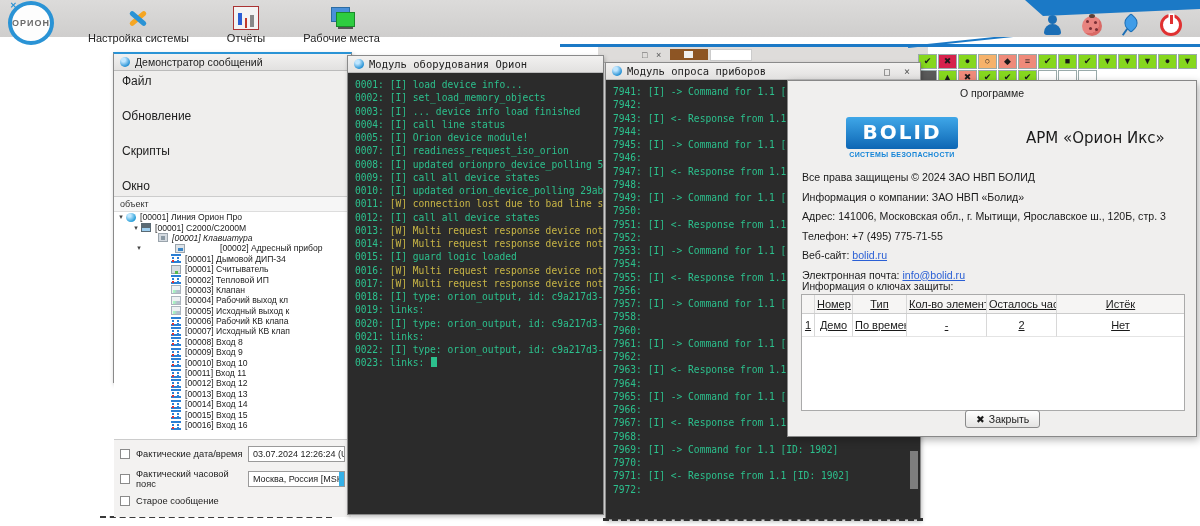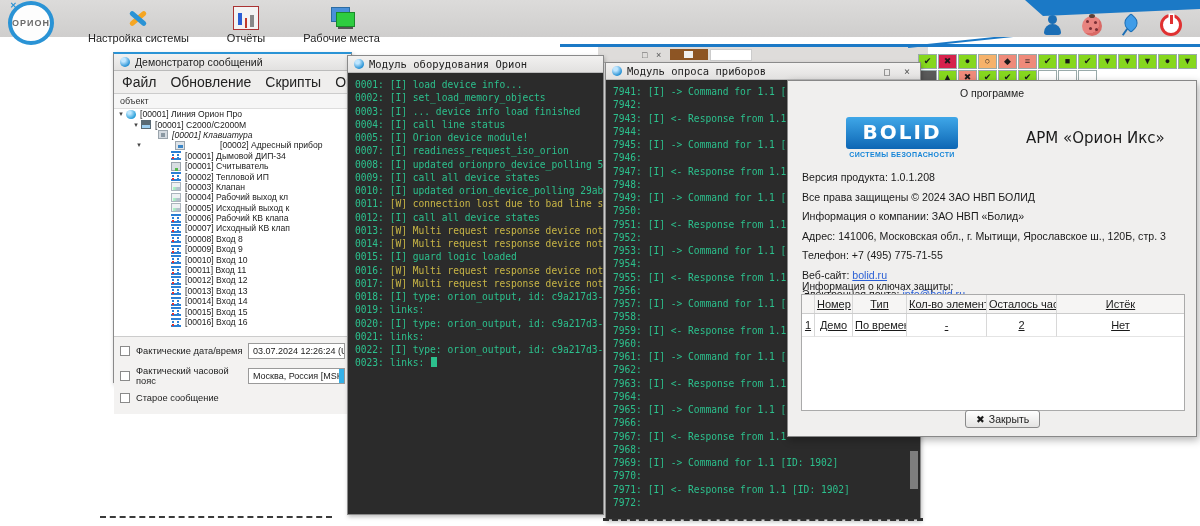--- a/index.html
+++ b/index.html
@@ -77,22 +77,22 @@
          box-shadow:1px 2px 4px rgba(0,0,0,.25); }
   .titlebar { height:17px; background:linear-gradient(#f2f1f0,#e2e1e0); border-bottom:1px solid #bbb;
          display:flex; align-items:center; padding:0 6px; gap:5px; }
   .titlebar .t { font-size:10.5px; color:#222; white-space:nowrap; }
   .orb { width:10px; height:10px; border-radius:50%;
          background:radial-gradient(circle at 35% 30%, #bfe6ff 20%, #2a93d5 70%); flex:0 0 auto; }
   .winctl { margin-left:auto; font-size:10px; color:#555; letter-spacing:4px; white-space:nowrap; }
 
   
   .treewin { left:113px; top:52px; width:239px; height:331px; z-index:2; border-top:2px solid #2a93d5; }
-  .menubar { display:flex; gap:14px; padding:3px 8px; font-size:14px; color:#222;
-             background:#efeeed; border-bottom:1px solid #ccc; }
+  .menubar { display:flex; gap:21px; padding:3px 8px; font-size:12px; color:#222;
+             background:#efeeed; border-bottom:1px solid #ccc;flex-direction:column; }
   .colhead { font-size:9px; color:#333; padding:2px 6px; background:#f6f6f6; border-bottom:1px solid #ddd; }
   .tree { height:227px; overflow:hidden; background:#fff; }
   .trow { display:flex; align-items:center; height:10.4px; font-size:8.6px; color:#1a1a1a; white-space:nowrap; }
   .trow .arr { width:10px; font-size:7px; color:#444; text-align:center; flex:0 0 auto; }
   .trow .tic { width:10px; height:9px; margin-right:4px; flex:0 0 auto; position:relative; }
   .ic-globe { border-radius:50%; background:radial-gradient(circle at 35% 30%, #bfe8ff 15%, #1f9ad6 75%); }
   .ic-panel { background:#5a6a74; }
   .ic-panel::after { content:""; position:absolute; left:1px; top:5px; width:8px; height:3px; background:#9ecff0; }
   .ic-keypad { background:#d4dae0; border:1px solid #9aa4ac; }
   .ic-keypad::after { content:""; position:absolute; left:2px; top:2px; width:4px; height:4px; background:#8a98a2; }
@@ -506,21 +506,20 @@
       <div class="tline"><span class="c-num">7954:</span><span class="tx c-i"></span></div>
 
       <div class="tline"><span class="c-num">7955:</span><span class="tx c-i"> [I] &lt;- Response from 1.1</span></div>
 
       <div class="tline"><span class="c-num">7956:</span><span class="tx c-i"></span></div>
 
       <div class="tline"><span class="c-num">7957:</span><span class="tx c-i"> [I] -&gt; Command for 1.1 [</span></div>
 
       <div class="tline"><span class="c-num">7958:</span><span class="tx c-i"></span></div>
 
-      <div class="tline"><span class="c-num">7959:</span><span class="tx c-i"> [I] &lt;- Response from 1.1</span></div>
 
       <div class="tline"><span class="c-num">7960:</span><span class="tx c-i"></span></div>
 
       <div class="tline"><span class="c-num">7961:</span><span class="tx c-i"> [I] -&gt; Command for 1.1 [</span></div>
 
       <div class="tline"><span class="c-num">7962:</span><span class="tx c-i"></span></div>
 
       <div class="tline"><span class="c-num">7963:</span><span class="tx c-i"> [I] &lt;- Response from 1.1</span></div>
 
       <div class="tline"><span class="c-num">7964:</span><span class="tx c-i"></span></div>
@@ -546,21 +545,20 @@
 
 <div class="win dialog">
   <div class="dlg-title">О программе</div>
   <div class="bolid-logo">
     <div class="bolid-box">BOLID</div>
     <div class="bolid-tag">СИСТЕМЫ БЕЗОПАСНОСТИ</div>
   </div>
   <div class="app-name">АРМ «Орион Икс»</div>
   <div class="dlg-info">
 
-      <div class="il"><span>Версия продукта: 1.0.1.208</span><a href="#"></a></div>
 
       <div class="il"><span>Все права защищены © 2024 ЗАО НВП БОЛИД</span><a href="#"></a></div>
 
       <div class="il"><span>Информация о компании: ЗАО НВП «Болид»</span><a href="#"></a></div>
 
       <div class="il"><span>Адрес: 141006, Московская обл., г. Мытищи, Ярославское ш., 120Б, стр. 3</span><a href="#"></a></div>
 
       <div class="il"><span>Телефон: +7 (495) 775-71-55</span><a href="#"></a></div>
 
       <div class="il"><span>Веб-сайт: </span><a href="#">bolid.ru</a></div>

